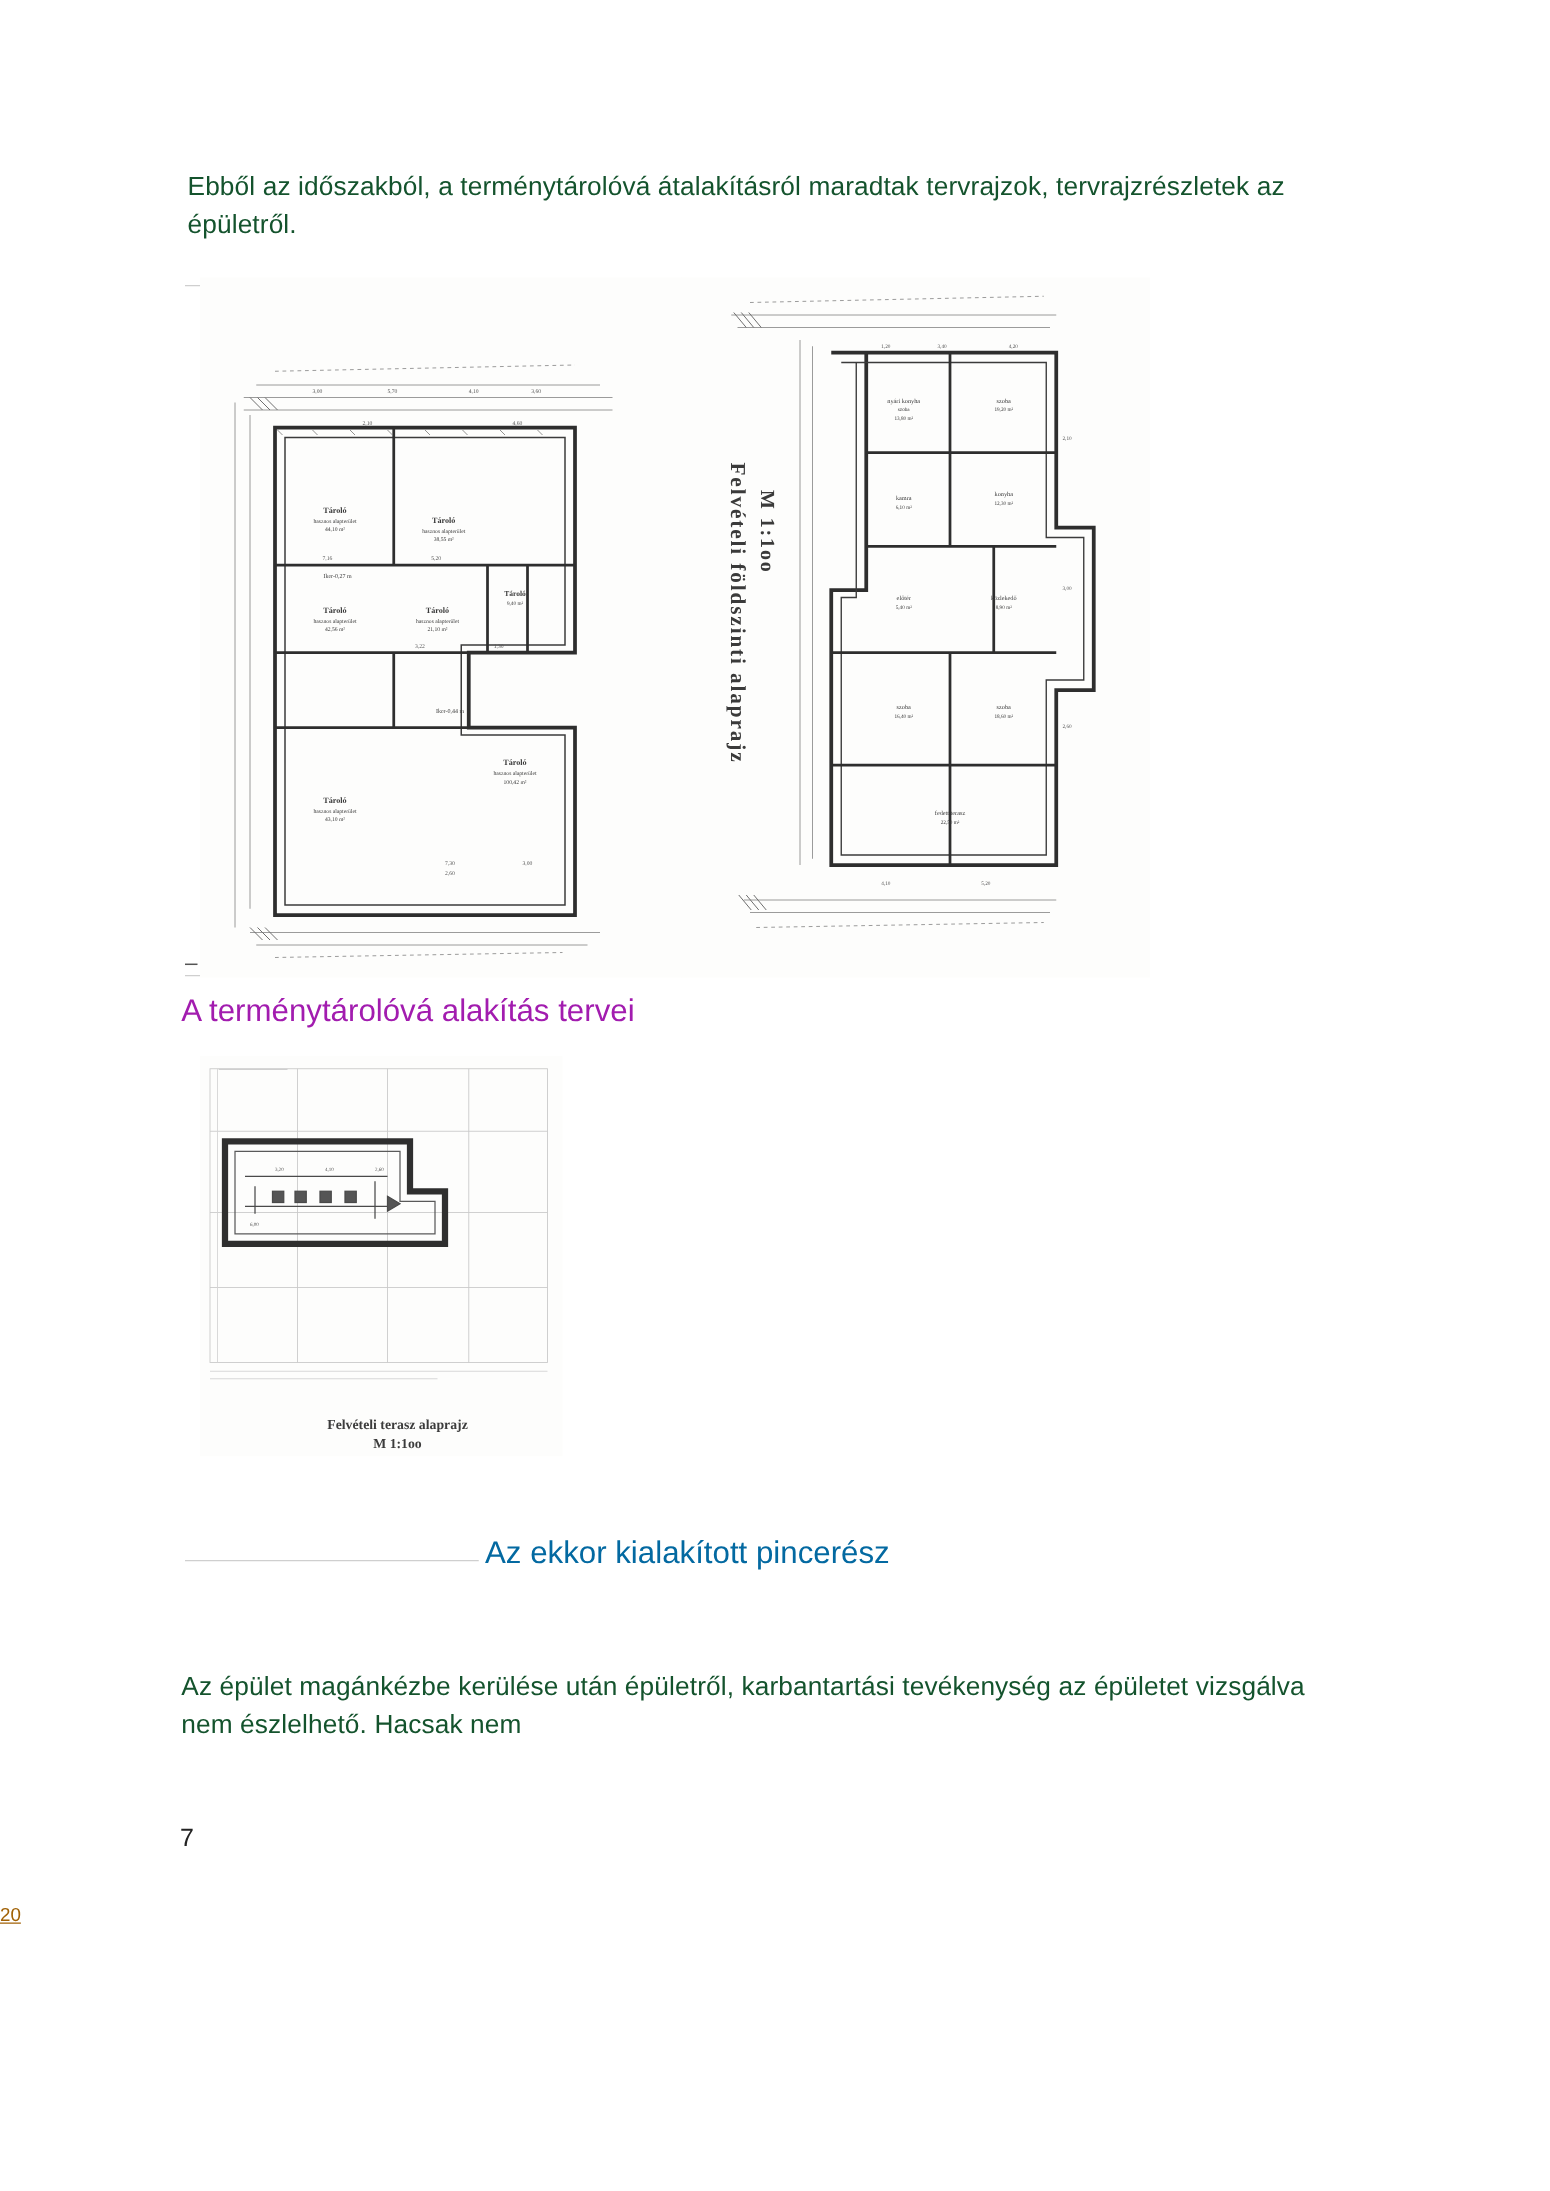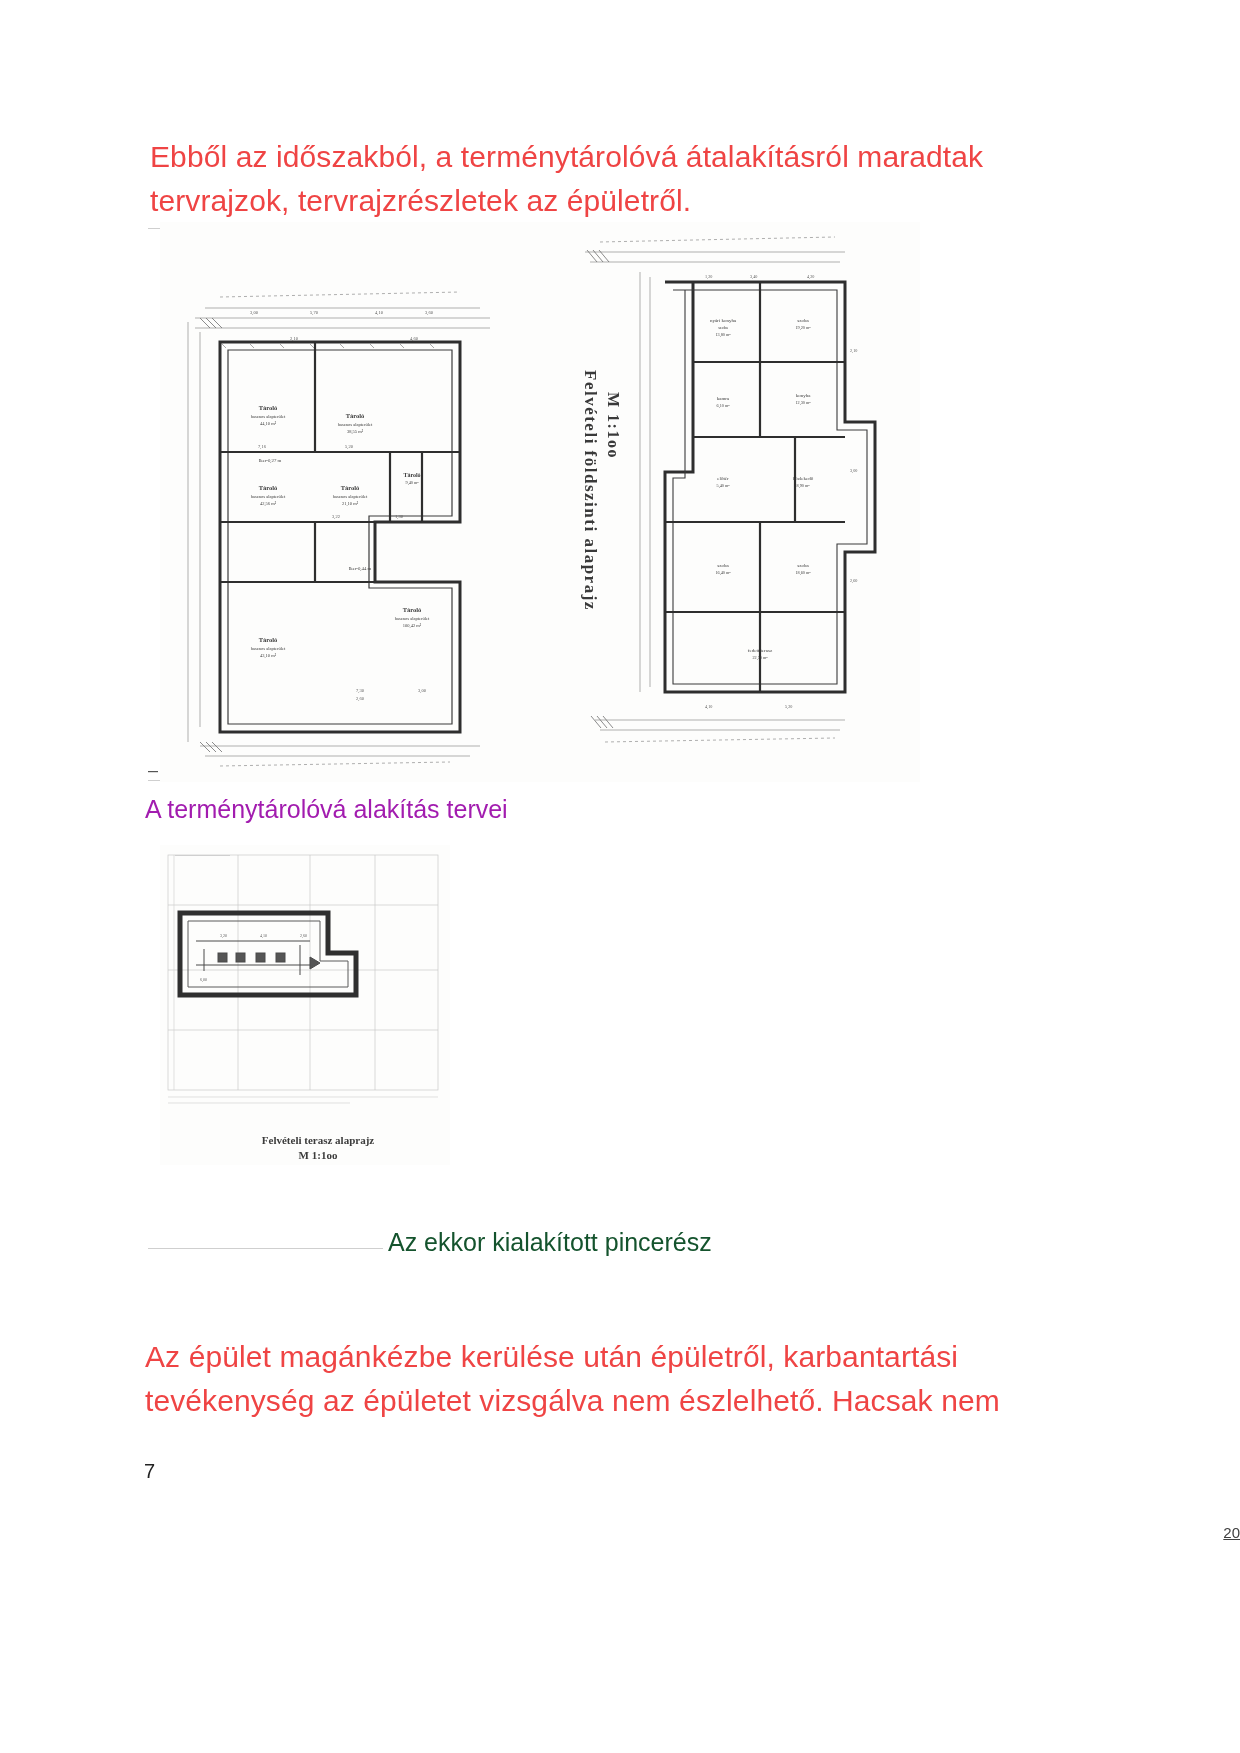--- a/index.html
+++ b/index.html
@@ -16,64 +16,64 @@
     overflow: hidden;
   }
   .page {
     position: absolute;
     inset: 0;
     background: #fff;
   }
 
   .para {
     position: absolute;
-    font-size: 30px;
+    font-size: 21px;
     line-height: 1.45;
-    color: #ef4444;
+    color: #14532d;
     letter-spacing: 0.1px;
   }
   #para-intro {
     left: 150px;
     top: 135px;
     width: 930px;
   }
   #caption-plans {
     position: absolute;
     left: 145px;
     top: 795px;
     font-size: 25px;
     color: #a21caf;
   }
   #caption-cellar {
     position: absolute;
     left: 388px;
     top: 1228px;
     font-size: 25px;
-    color: #14532d;
+    color: #0369a1;
   }
   #para-end {
     left: 145px;
     top: 1335px;
     width: 940px;
   }
   #page-number {
     position: absolute;
     left: 144px;
     top: 1460px;
     font-size: 20px;
     color: #222;
   }
   #footer-number {
     position: absolute;
     left: 0;
     right: 0;
     top: 1524px;
-    text-align: right;
+    text-align: left;
     font-size: 15px;
-    color: #404040;
+    color: #a16207;
     text-decoration: underline;
   }
 
   
   .scan {
     position: absolute;
     background: #fdfdfc;
     overflow: hidden;
   }
   .scan svg { display: block; }

